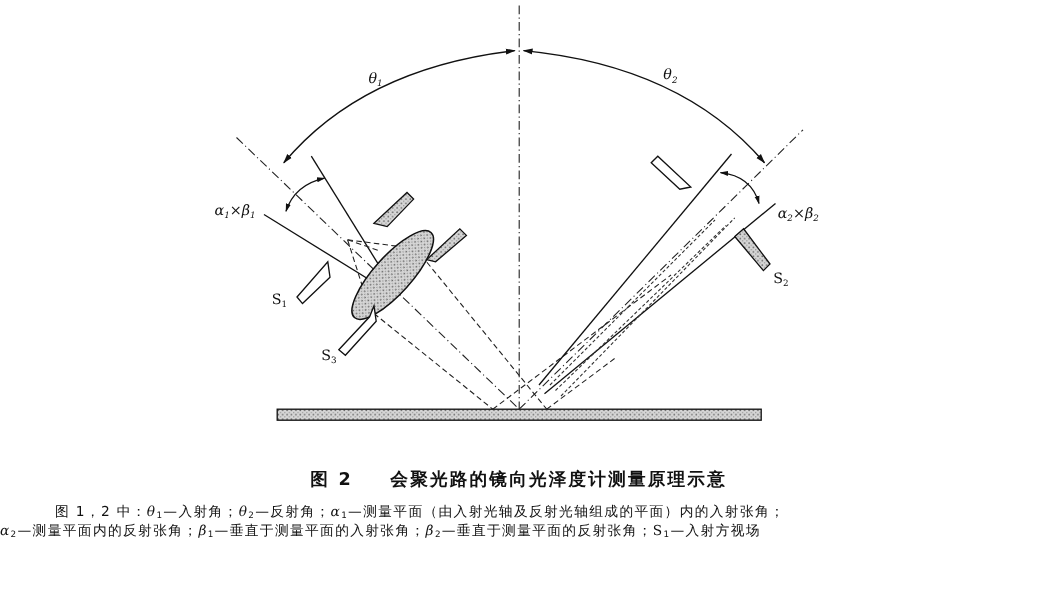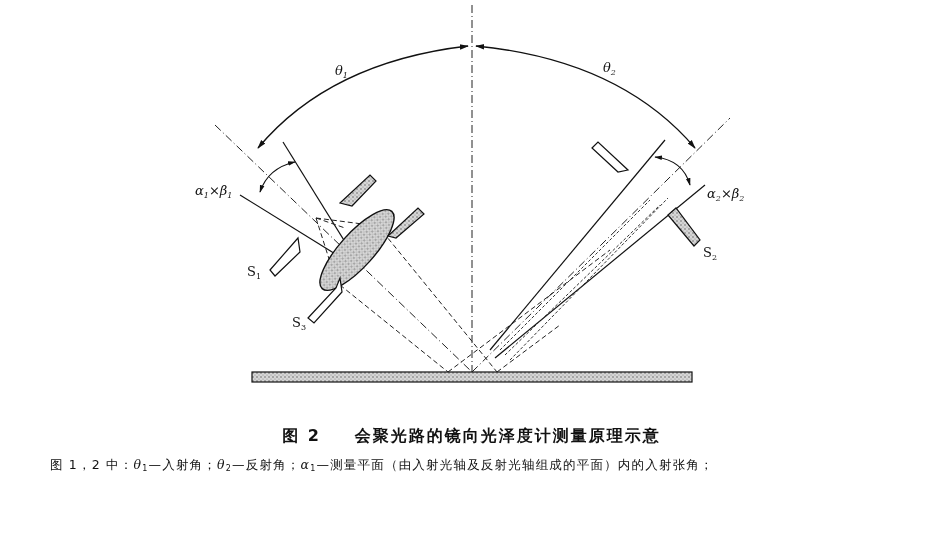--- a/index.html
+++ b/index.html
@@ -96,13 +96,16 @@
 </svg>
 
 <div class="caption">
   <span class="num">图 2</span><span>会聚光路的镜向光泽度计测量原理示意</span>
 </div>
 
 <div class="legend">
   <div class="line first">
     <span>图 1，2 中：</span><span class="gk">θ</span><sub>1</sub><span>—入射角；</span><span class="gk">θ</span><sub>2</sub><span>—反射角；</span><span class="gk">α</span><sub>1</sub><span>—测量平面（由入射光轴及反射光轴组成的平面）内的入射张角；</span>
   </div>
+  <div class="line">
+    <span class="gk">α</span><sub>2</sub><span>—测量平面内的反射张角；</span><span class="gk">β</span><sub>1</sub><span>—垂直于测量平面的入射张角；</span><span class="gk">β</span><sub>2</sub><span>—垂直于测量平面的反射张角；</span><span class="s">S</span><sub>1</sub><span>—入射方</span><span>视场</span>
+  </div>
 </div>
 
 </body></html>

